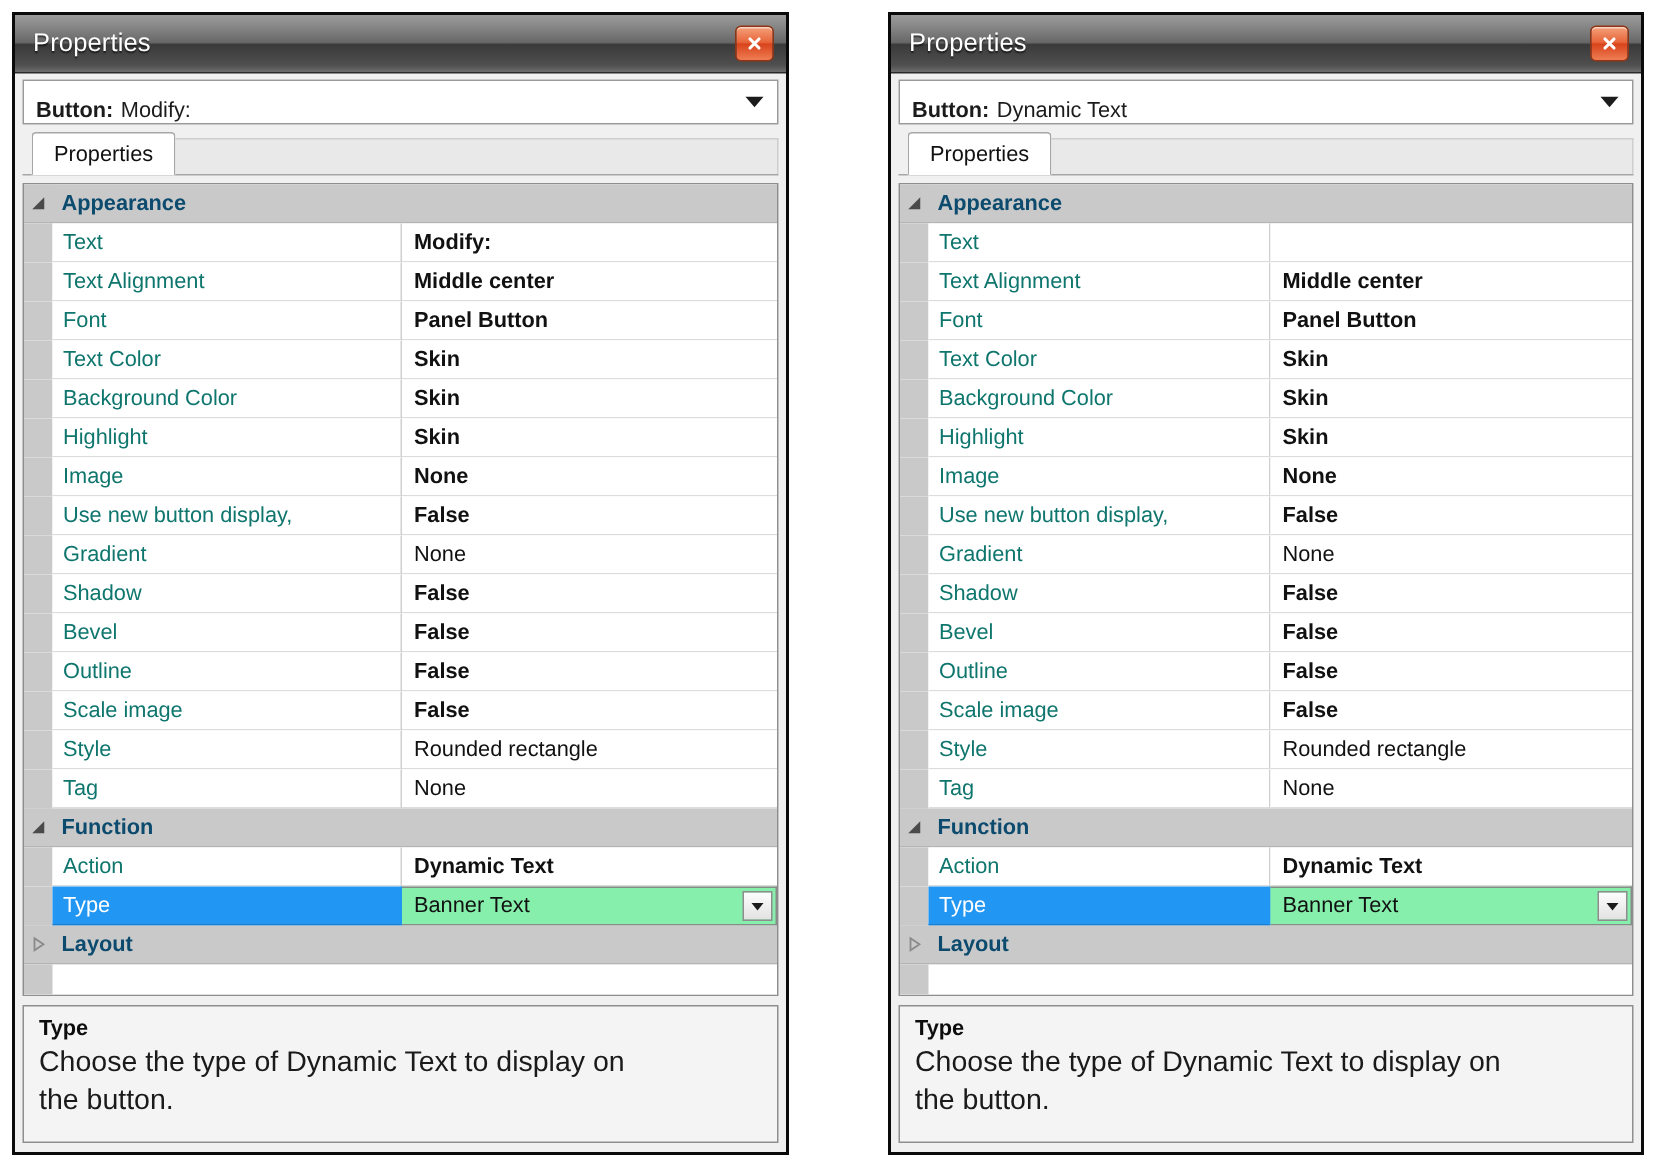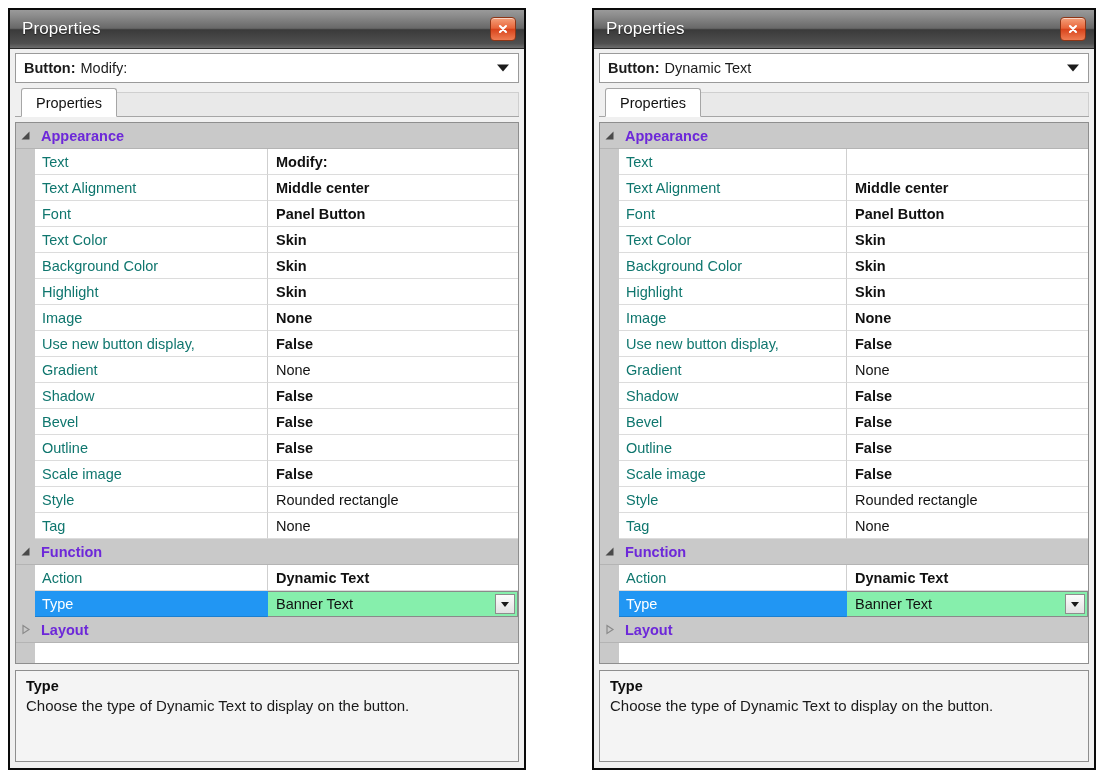--- a/index.html
+++ b/index.html
@@ -59,21 +59,21 @@
     background:#f0f0f0;
   }
 
   
   .obj-combo{
     position:relative;
     height:30px;flex:0 0 30px;
     background:#ffffff;
     border:1px solid #9a9a9a;
     box-sizing:border-box;
-    display:flex;align-items:center;
+    display:flex;align-items:flex-end;
     font-size:14.5px;
     color:#1b1b1b;
     padding-left:8px;
   }
   .obj-combo .lbl{font-weight:bold;margin-right:5px;}
   .obj-combo .val{font-weight:normal;}
   .combo-arrow{
     position:absolute;right:9px;top:50%;transform:translateY(-50%);
     width:0;height:0;
     border-left:6px solid transparent;
@@ -147,21 +147,21 @@
   .row.cat{
     background:#c9c9c9;
     border-bottom:1px solid #b4b4b4;
   }
   .row.cat .twisty{
     width:19px;flex:0 0 19px;
     display:flex;align-items:center;justify-content:center;
     cursor:pointer;
   }
   .row.cat .cat-label{
-    font-size:14.5px;font-weight:bold;color:#6d28d9;
+    font-size:14.5px;font-weight:bold;color:#0c4a6e;
     padding-left:6px;white-space:nowrap;
   }
 
   
   .row.prop{background:#ffffff;}
   .row.prop .gutter{
     width:19px;flex:0 0 19px;height:100%;
     background:#c9c9c9;
   }
   .cell-name{
@@ -229,21 +229,21 @@
     background:#f4f4f4;
     box-sizing:border-box;
     padding:7px 10px 10px 10px;
     height:92px;
   }
   .help-title{
     font-size:14.5px;font-weight:bold;color:#0d0d0d;
     margin-bottom:2px;
   }
   .help-body{
-    font-size:15px;color:#1a1a1a;
+    font-size:19px;color:#1a1a1a;
     line-height:1.32;
     max-width:400px;
   }
 </style>
 </head>
 <body>
 
 <div class="stage">
 
 <div class="win win-left">

